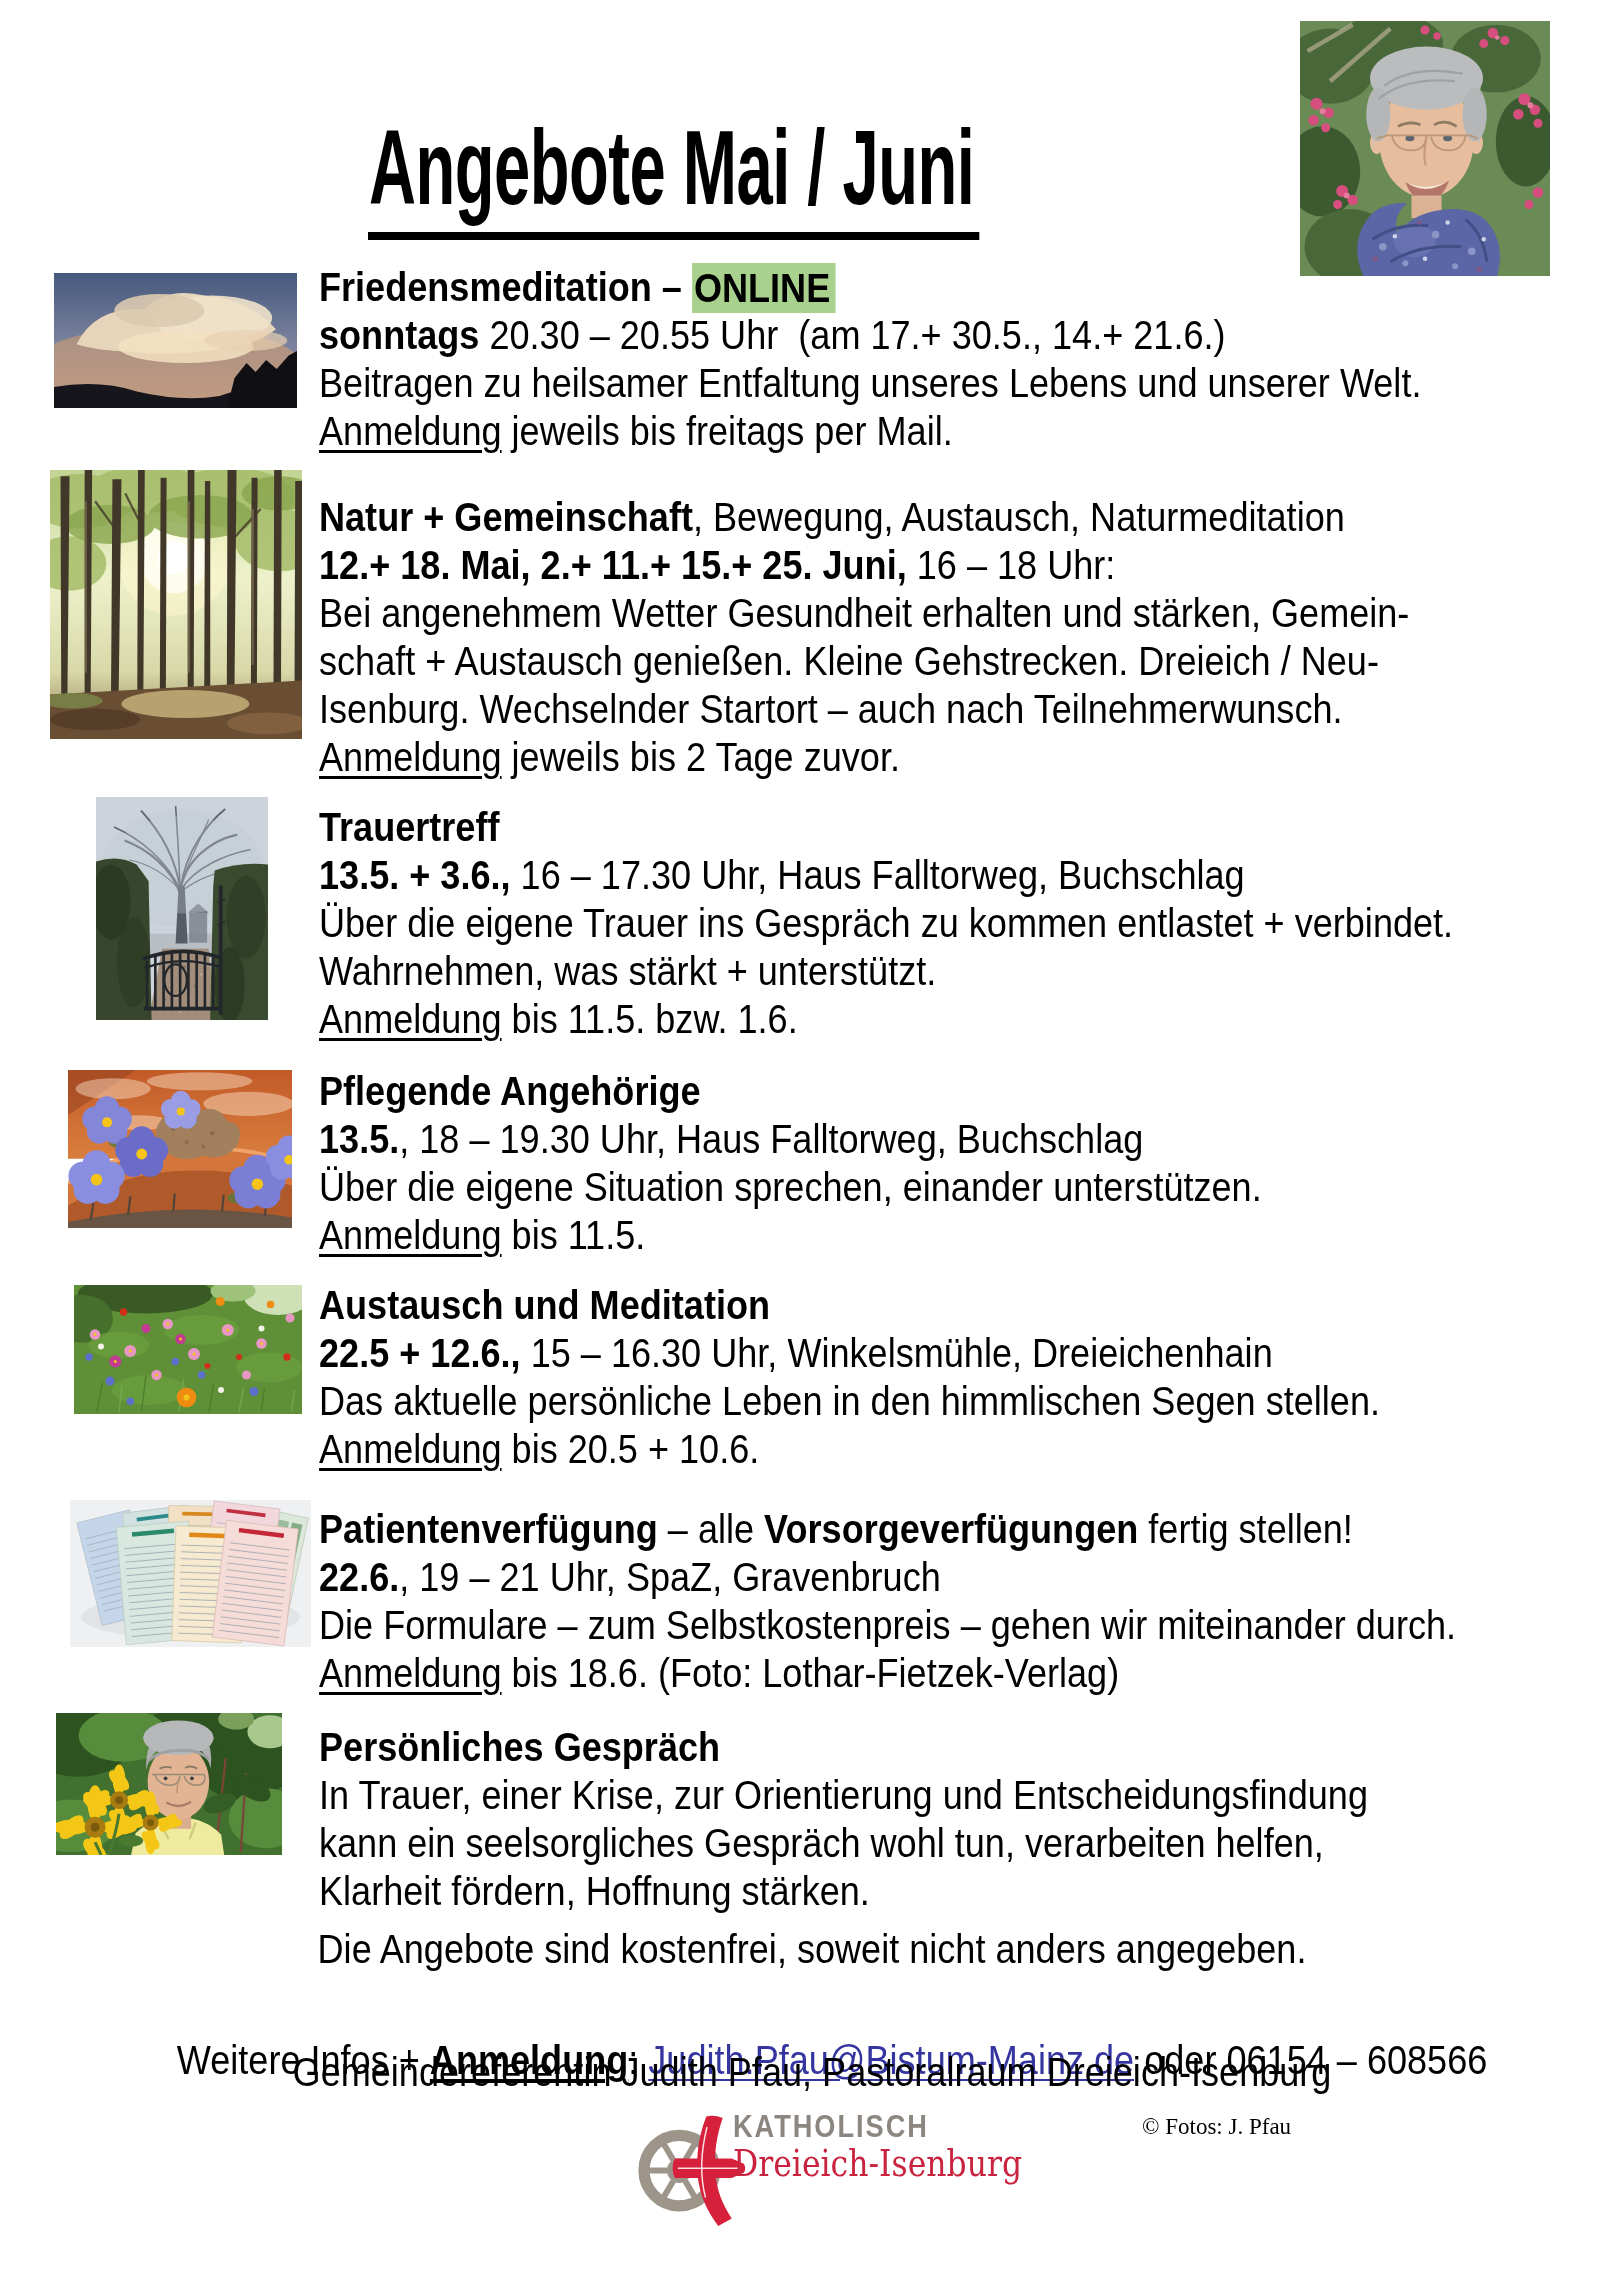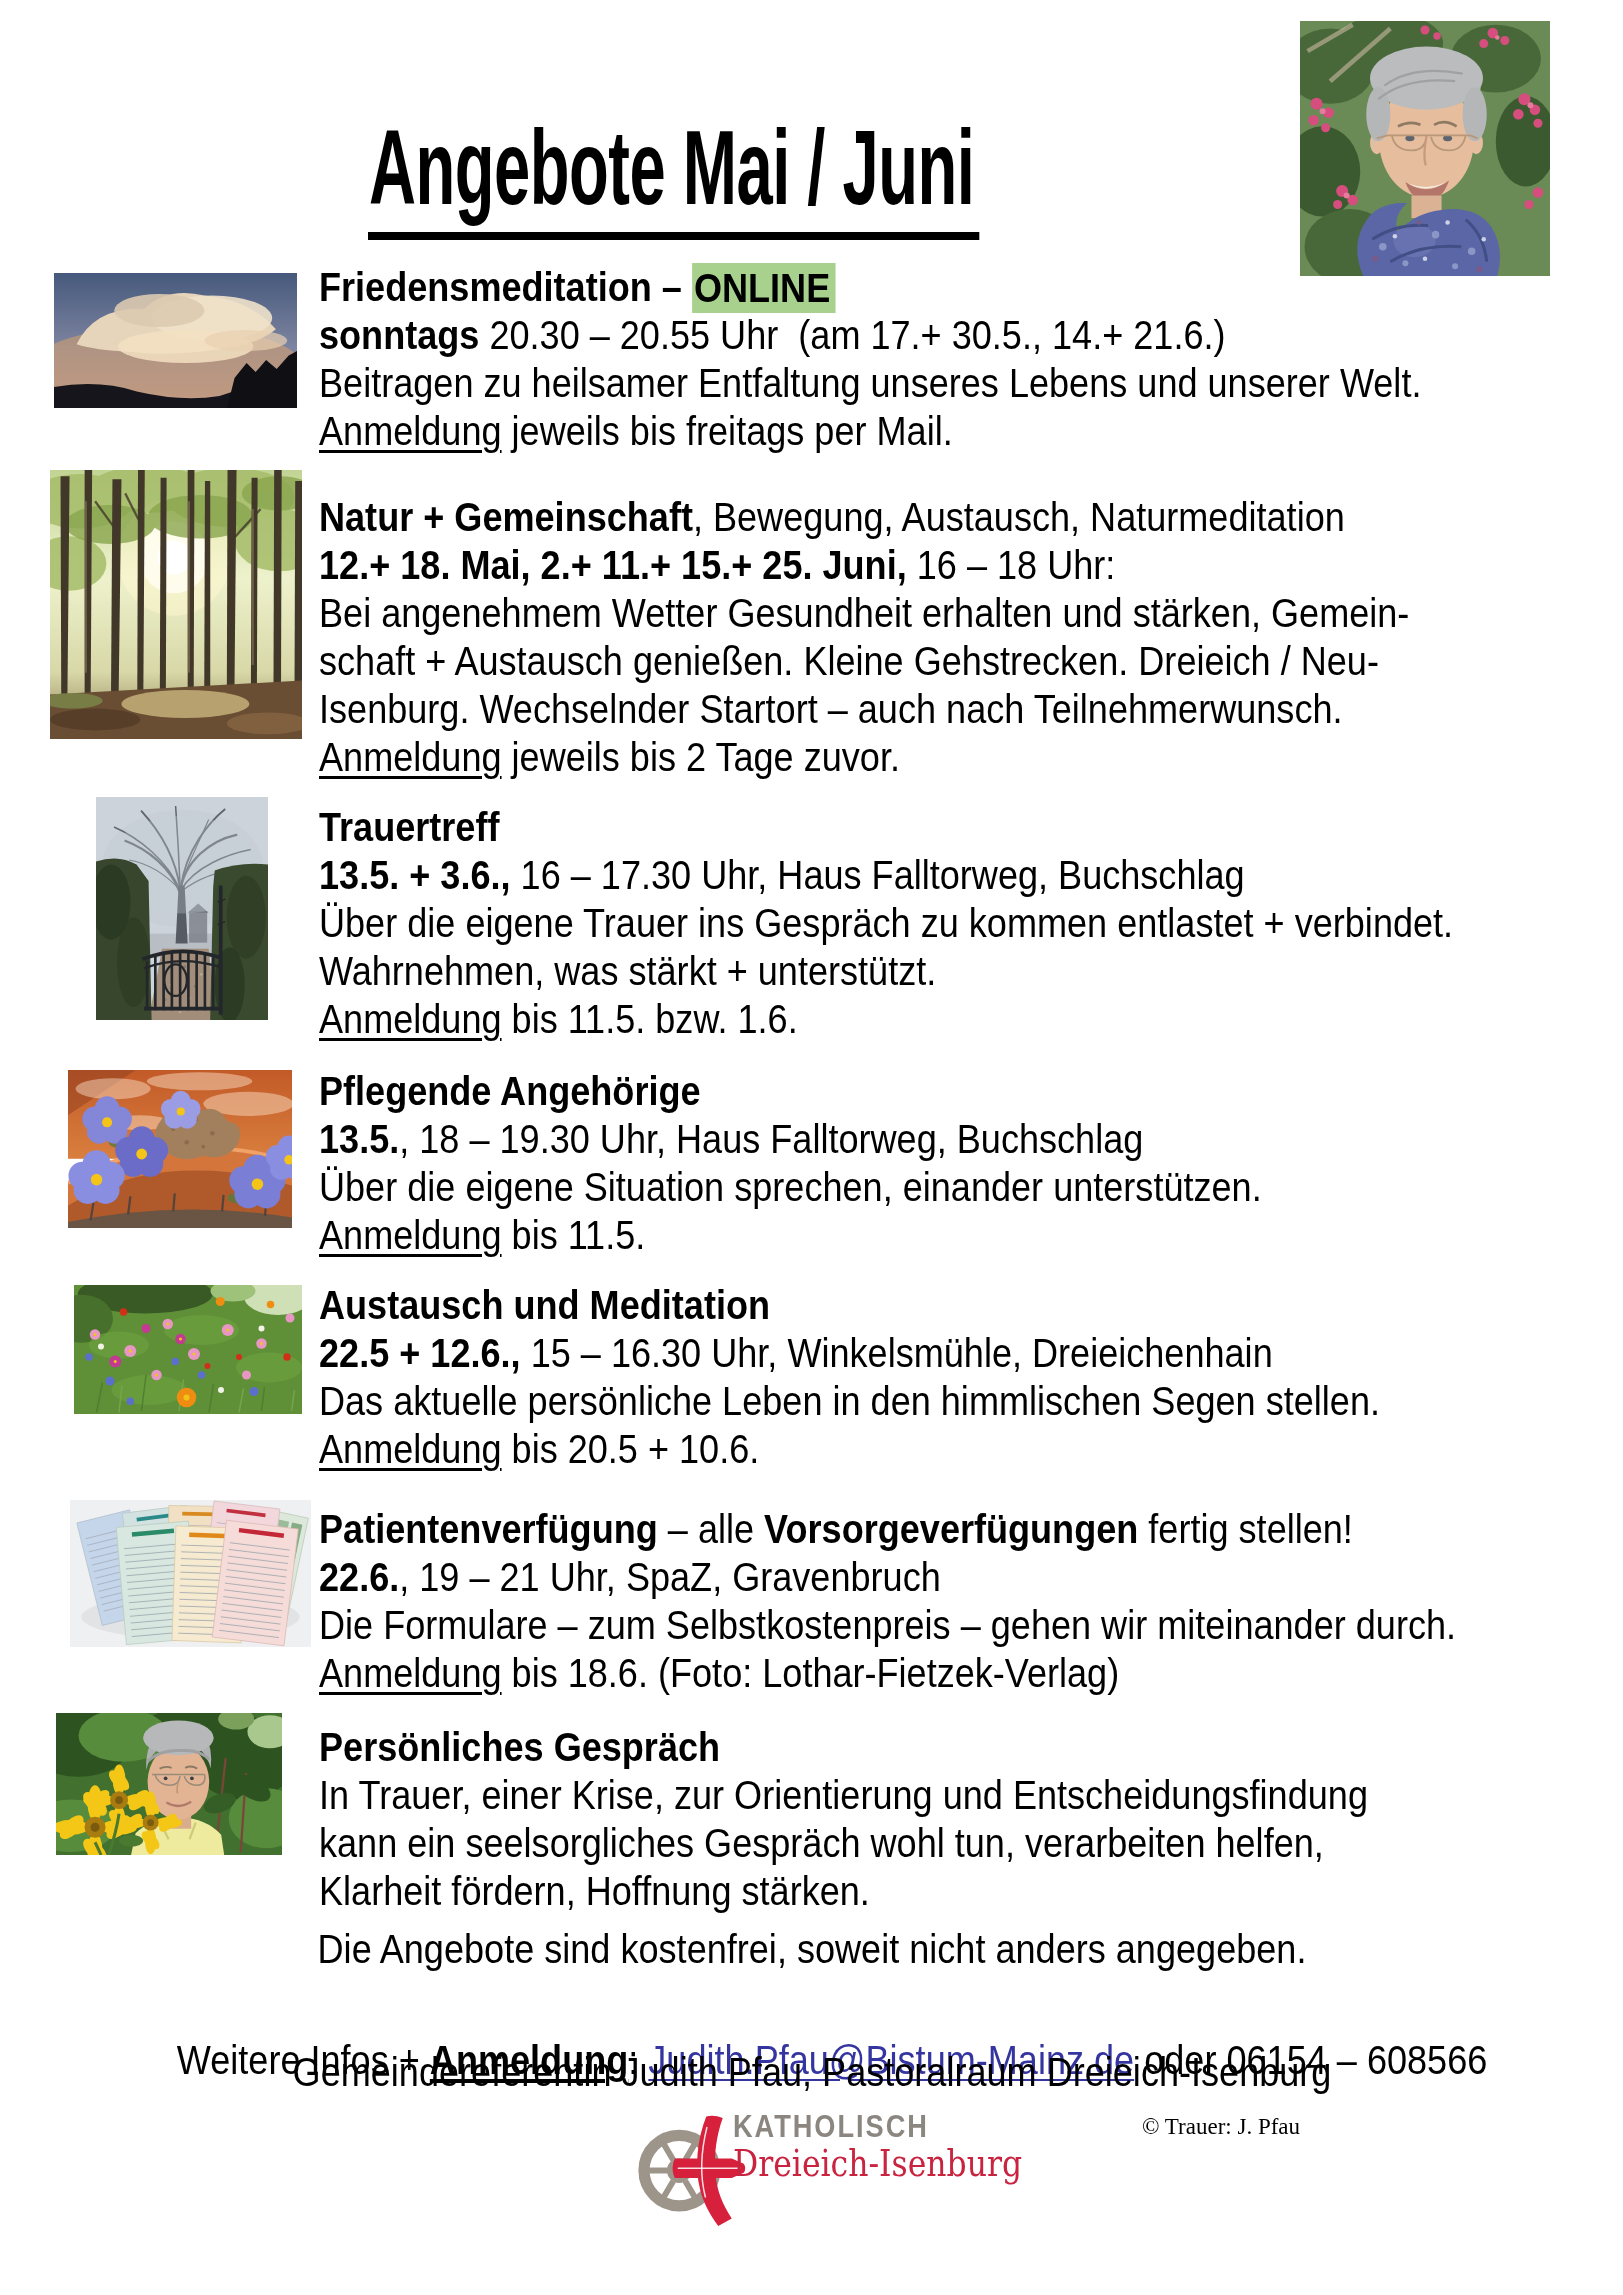--- a/index.html
+++ b/index.html
@@ -552,16 +552,16 @@
       </g>
       <path d="M100,6 C88,36 84,74 92,104 C96,120 104,136 116,152 L134,142 C122,124 114,104 112,82 C110,56 114,30 122,8 Q110,3 100,6 Z" fill="#d6203c"></path>
       <path d="M58,62 L134,62 L150,69 Q154,75 150,81 L134,88 L58,88 Q52,75 58,62 Z" fill="#d6203c"></path>
       <path d="M101,20 C93,52 91,84 99,114" stroke="#ffffff" stroke-width="2" fill="none" opacity=".85"></path>
       <line x1="62" y1="75" x2="146" y2="75" stroke="#ffffff" stroke-width="2" opacity=".85"></line>
     </svg>
   </figure>
   <div class="logo-t1">KATHOLISCH</div>
   <div class="logo-t2">Dreieich-Isenburg</div>
 
-  <div class="credit">© Trauer: J. Pfau</div>
+  <div class="credit">© Fotos: J. Pfau</div>
 
 </div>
 
 
 </body></html>

